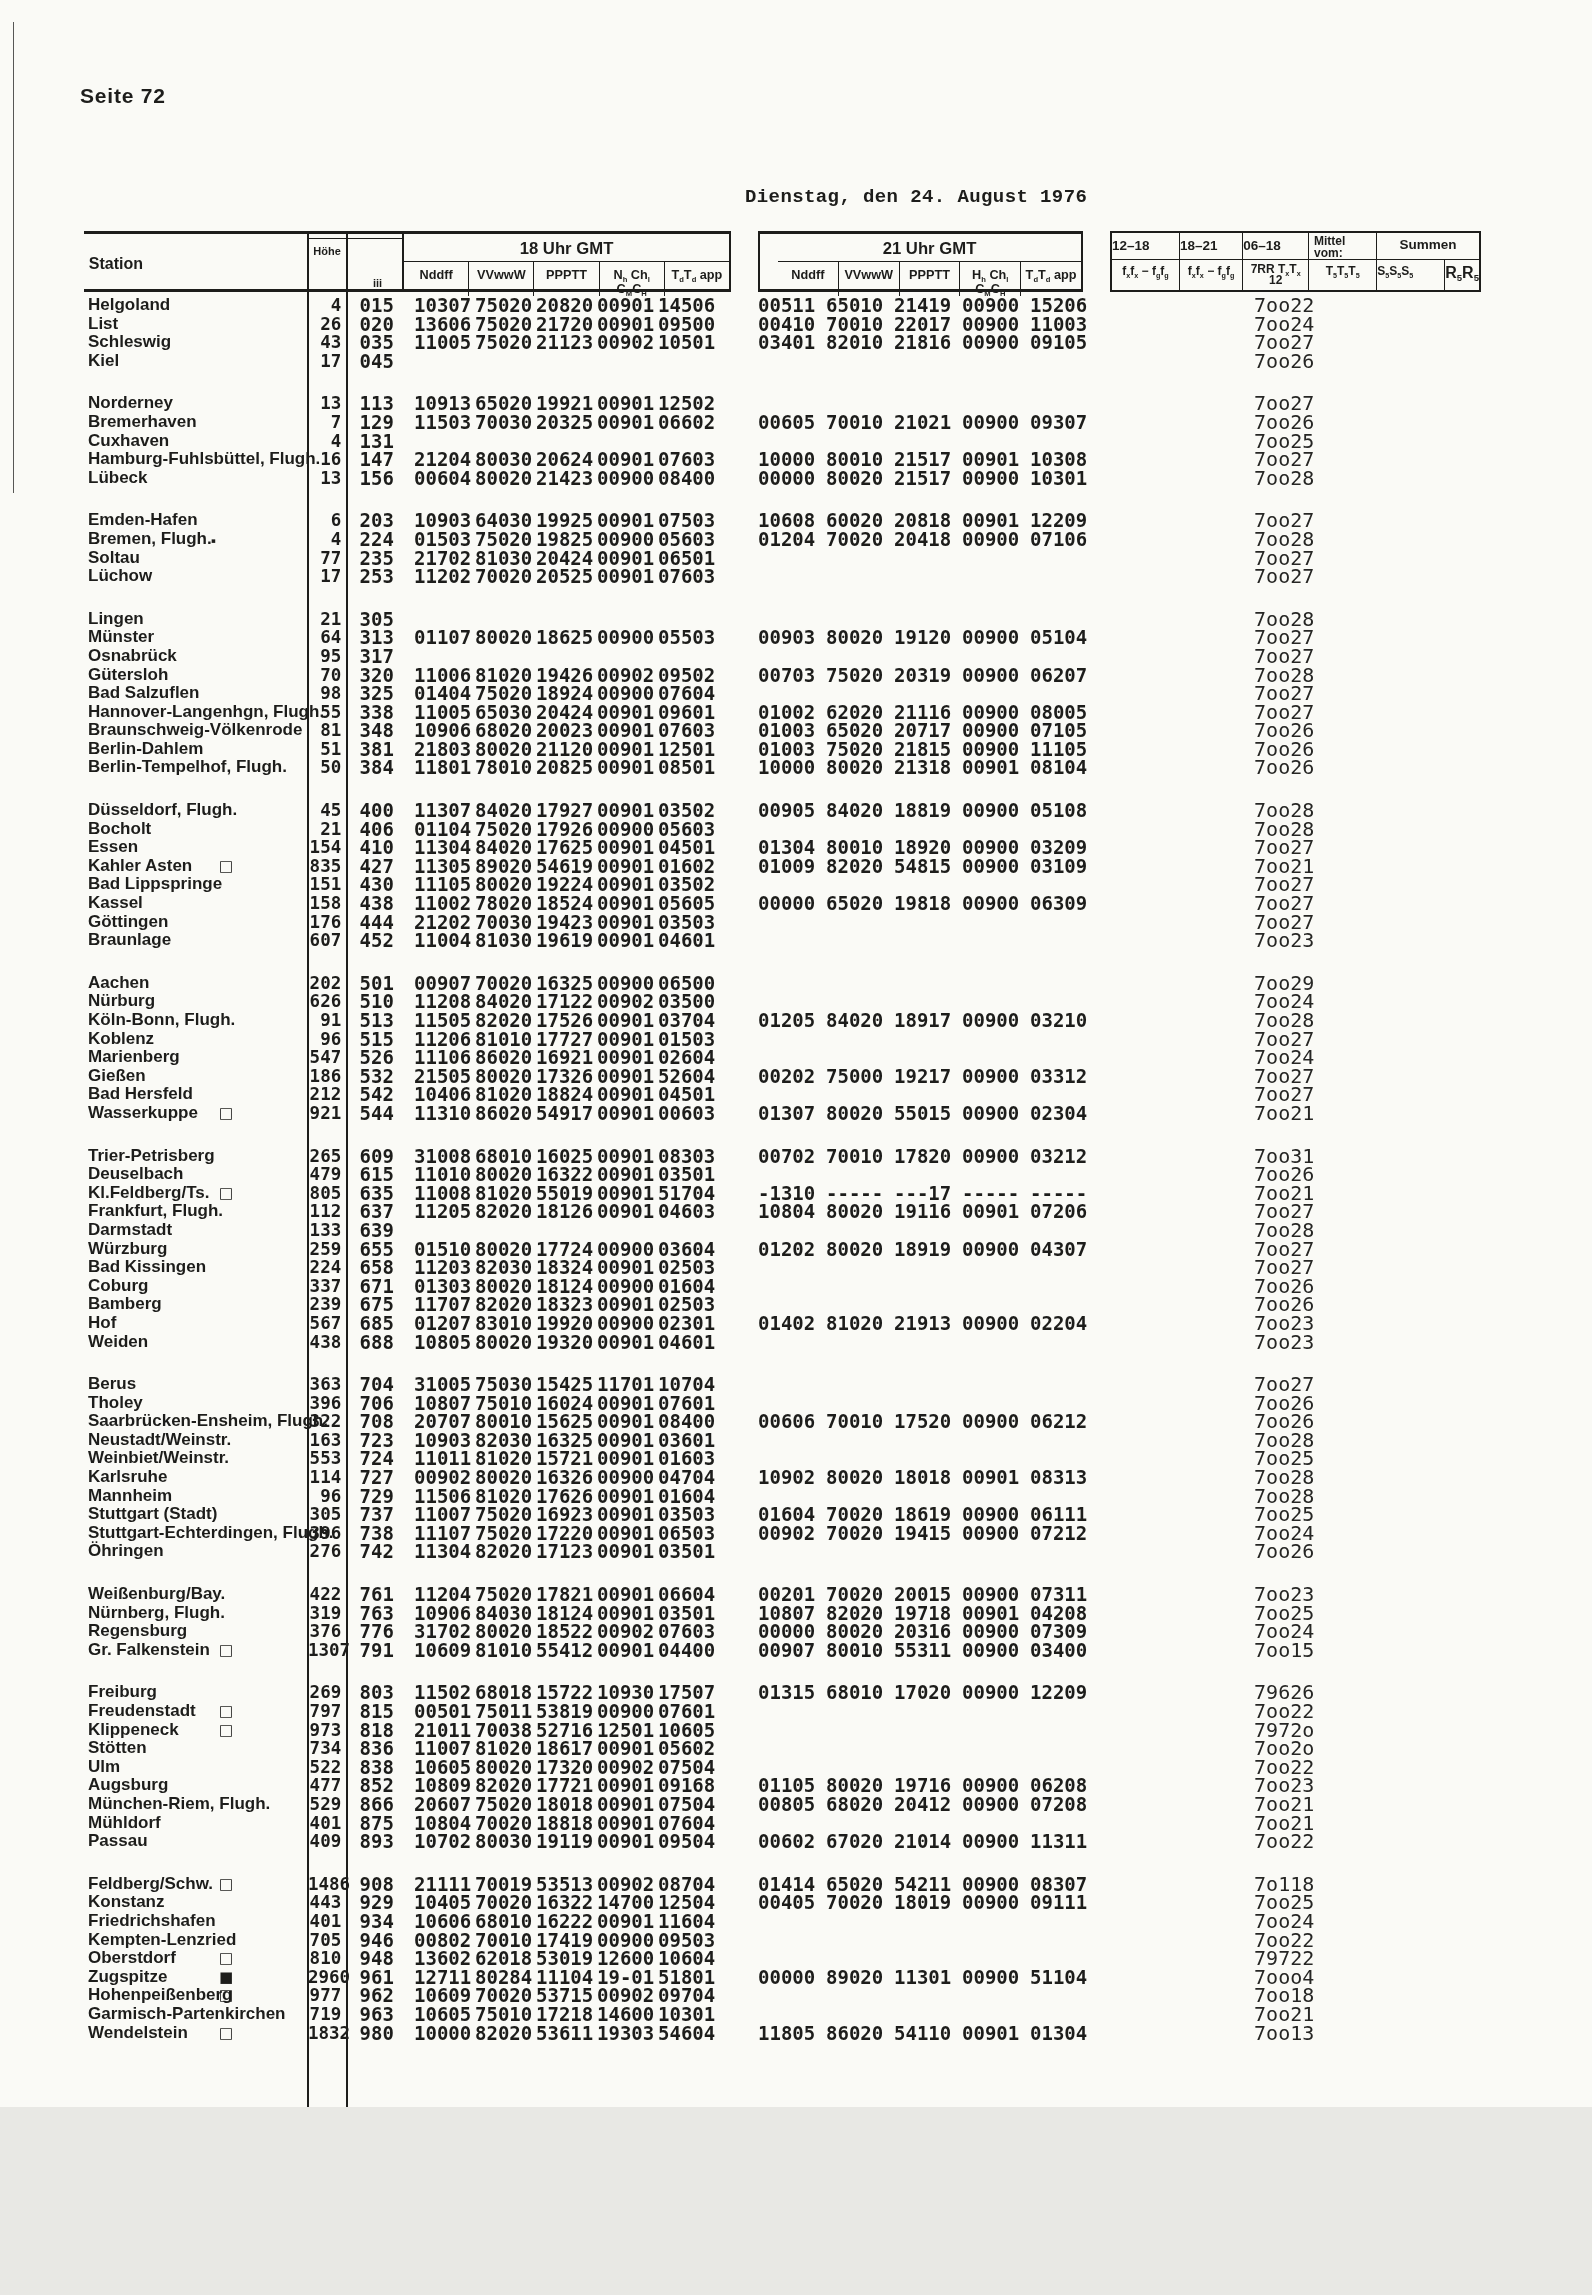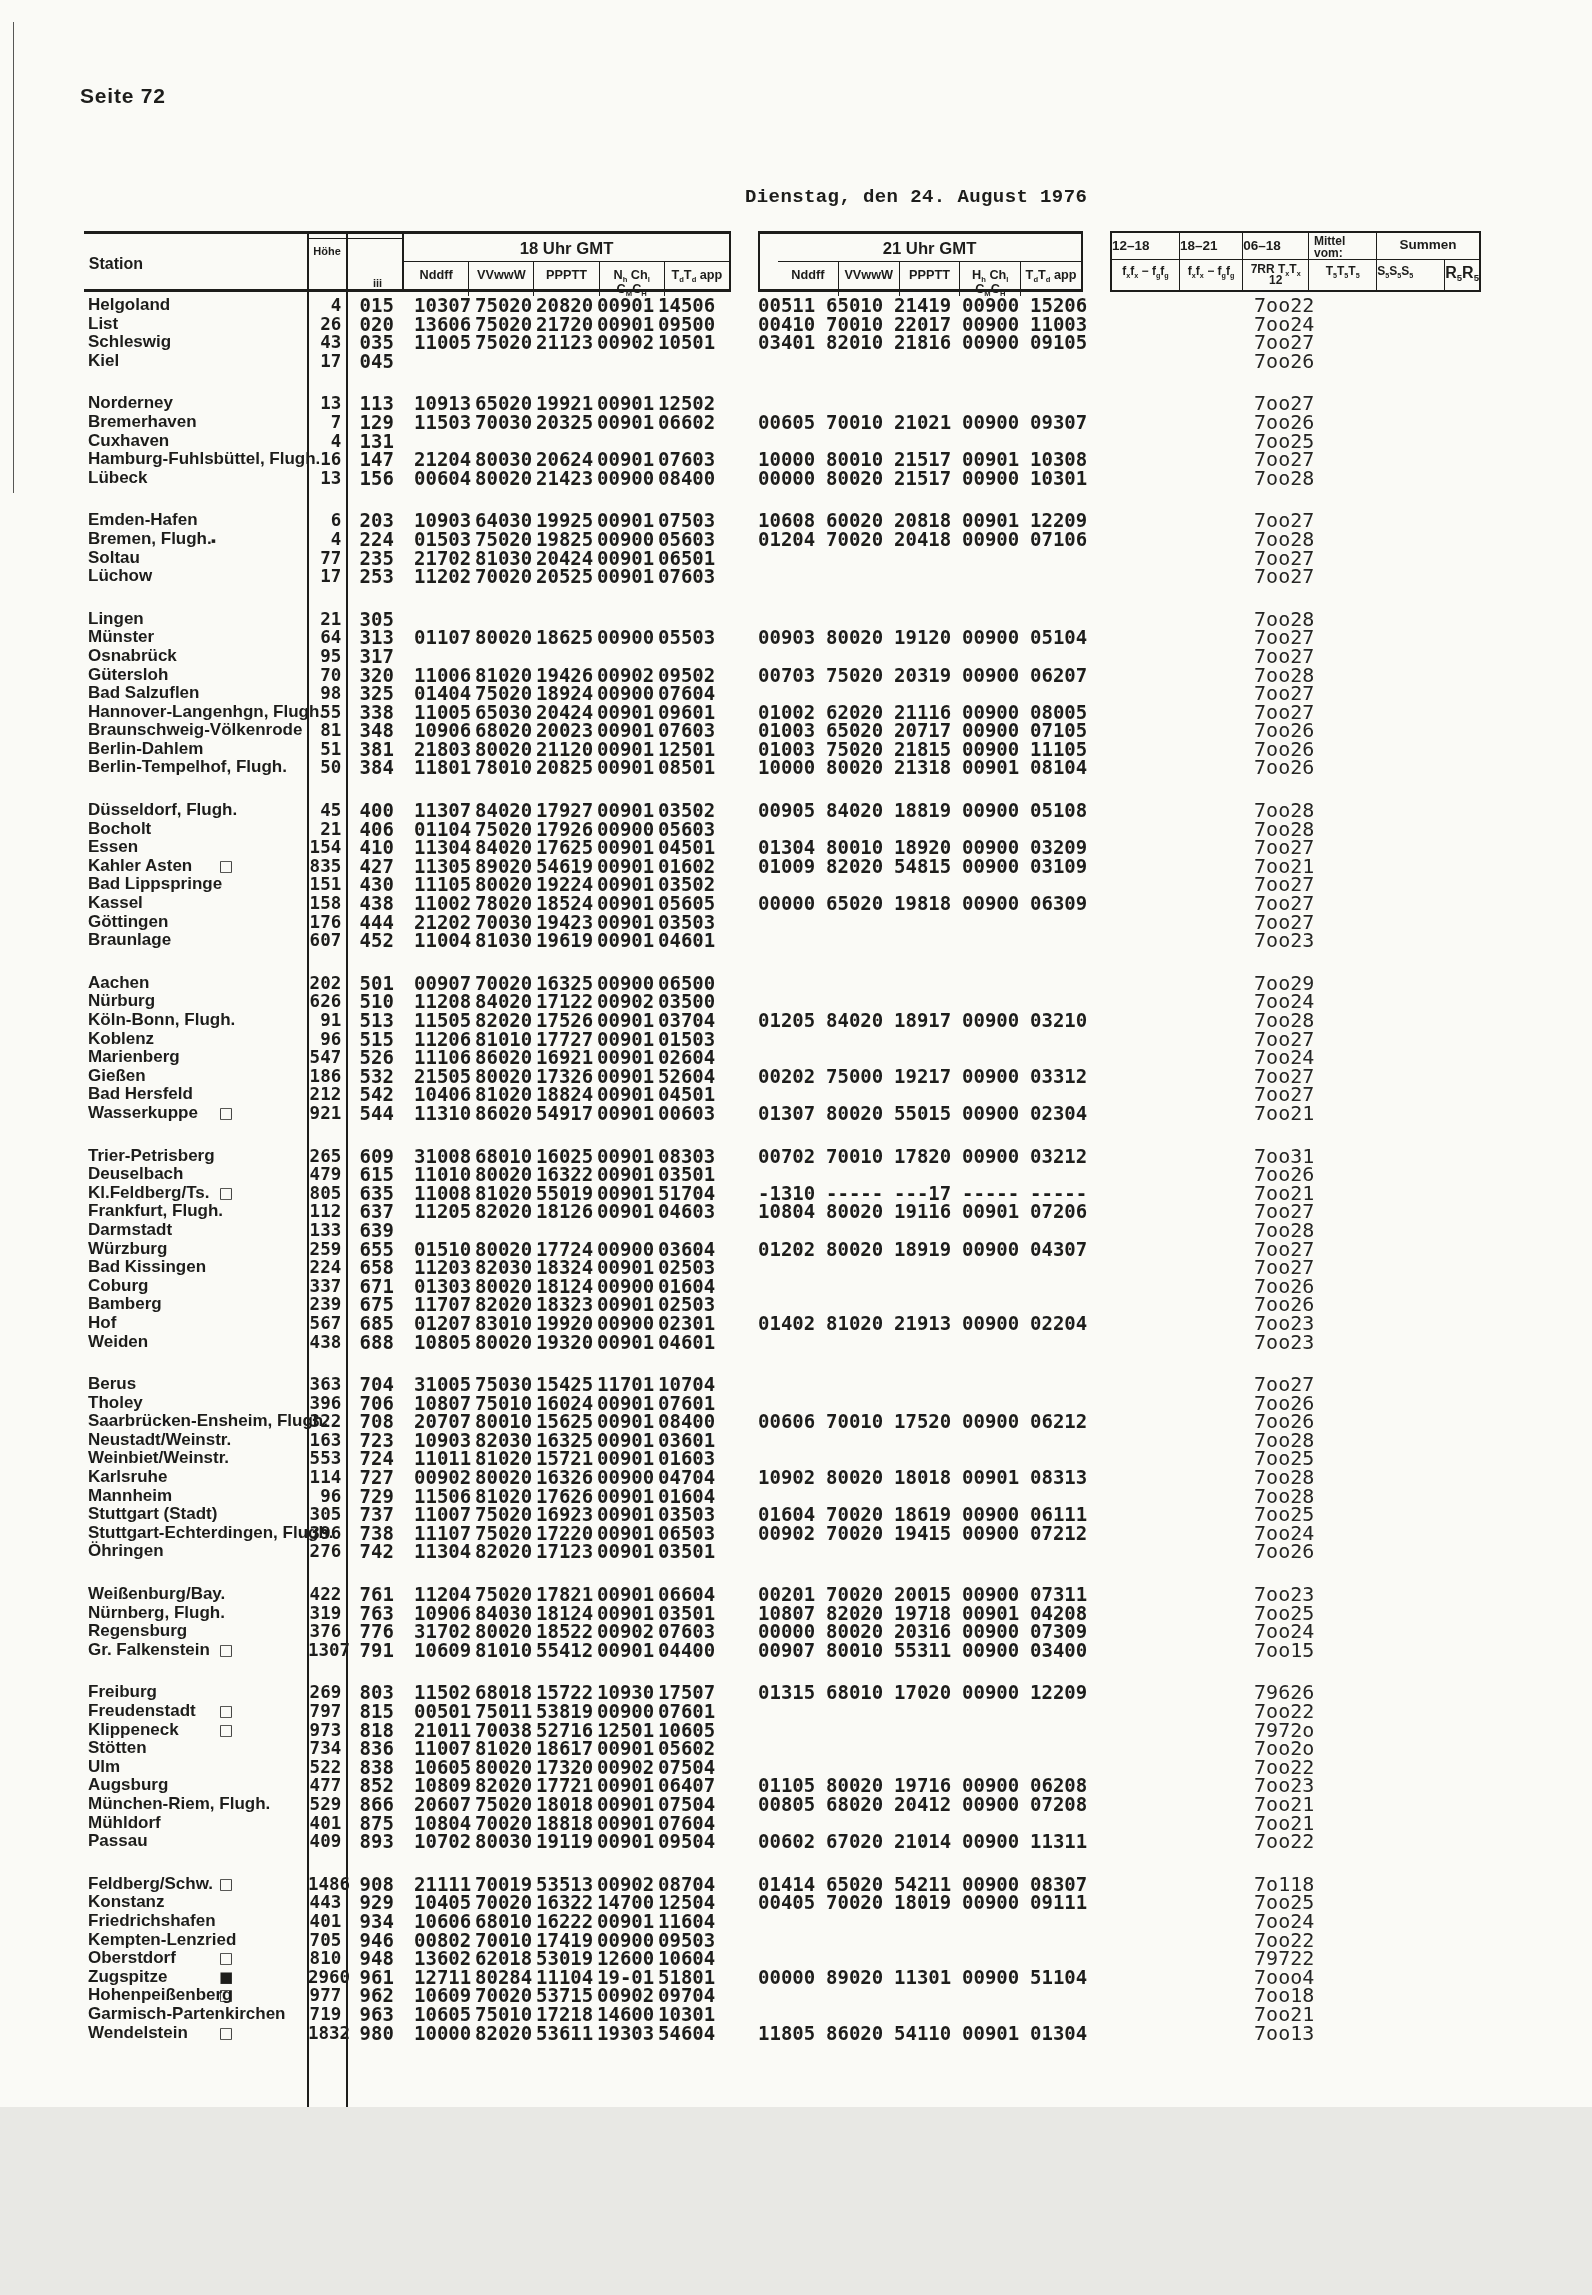--- a/index.html
+++ b/index.html
@@ -1388,21 +1388,21 @@
       <div class="trow">
         <div class="c c-st">
           <div class="nm">Augsburg</div>
         </div>
         <div class="c c-hh">477</div>
         <div class="c c-ii">852</div>
         <div class="c c-g g18-0">10809</div>
         <div class="c c-g g18-1">82020</div>
         <div class="c c-g g18-2">17721</div>
         <div class="c c-g g18-3">00901</div>
-        <div class="c c-g g18-4">06407</div>
+        <div class="c c-g g18-4">09168</div>
         <div class="c c-g g21-0">01105</div>
         <div class="c c-g g21-1">80020</div>
         <div class="c c-g g21-2">19716</div>
         <div class="c c-g g21-3">00900</div>
         <div class="c c-g g21-4">06208</div>
         <div class="c c-rr">7oo23</div>
       </div>
       <div class="trow">
         <div class="c c-st">
           <div class="nm">München-Riem, Flugh.</div>

